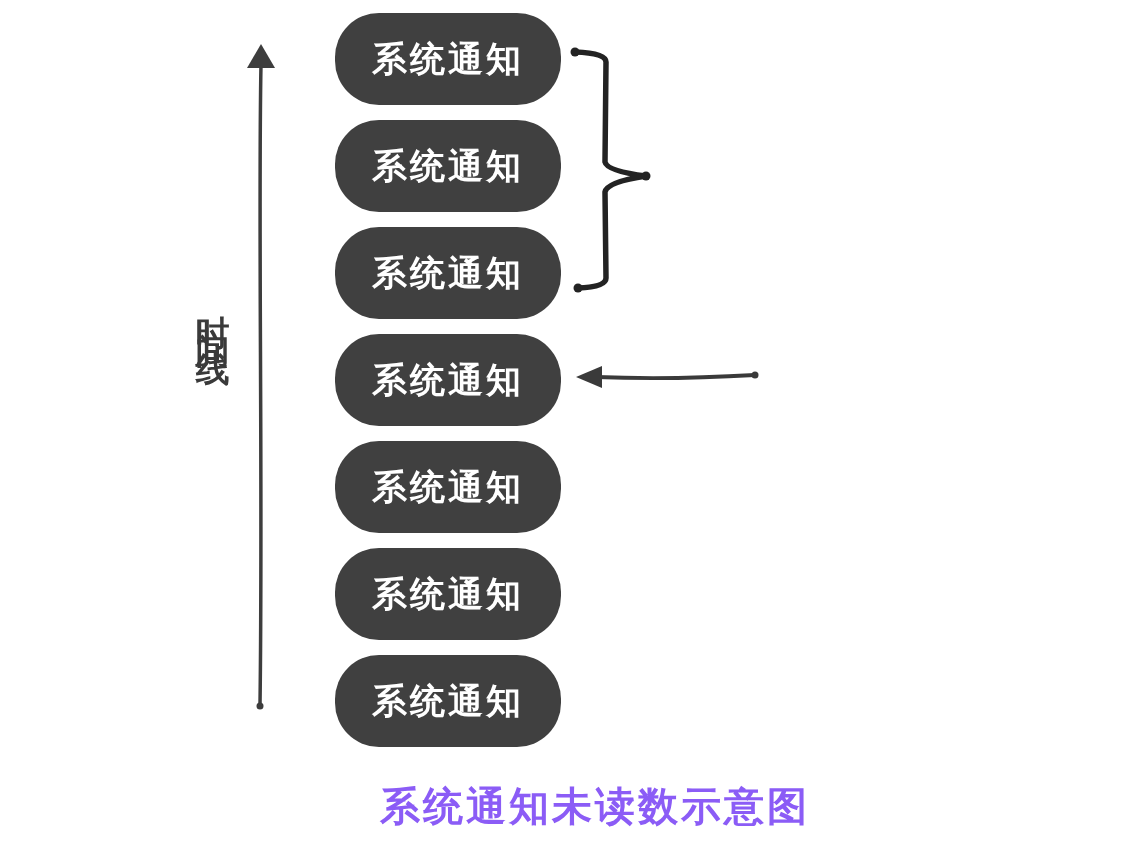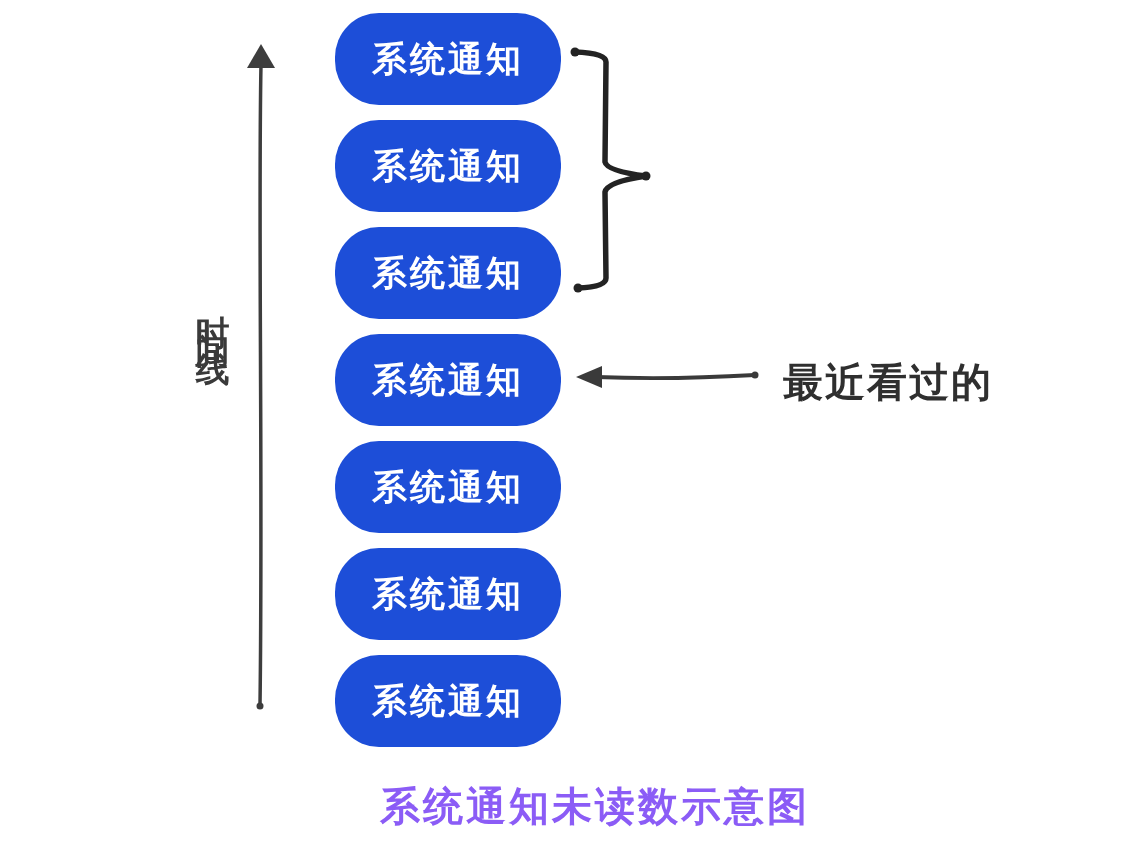--- a/index.html
+++ b/index.html
@@ -38,21 +38,21 @@
     position: absolute;
     left: 335px;
     top: 13px;
     display: flex;
     flex-direction: column;
     gap: 15px;
   }
   .note {
     width: 226px;
     height: 92px;
-    background: #1d4ed8;
+    background: #404040;
     border-radius: 44px;
     display: flex;
     align-items: center;
     justify-content: center;
   }
   .note span {
     color: #ffffff;
     font-size: 35px;
     font-weight: bold;
     letter-spacing: 3px;
@@ -124,17 +124,16 @@
       <span>系统通知</span>
     </div>
     <div class="note">
       <span>系统通知</span>
     </div>
     <div class="note">
       <span>系统通知</span>
     </div>
   </div>
 
-  <div class="annotation-label">最近看过的</div>
 
   <div class="caption">系统通知未读数示意图</div>
 
 </div>
 
 </body></html>

